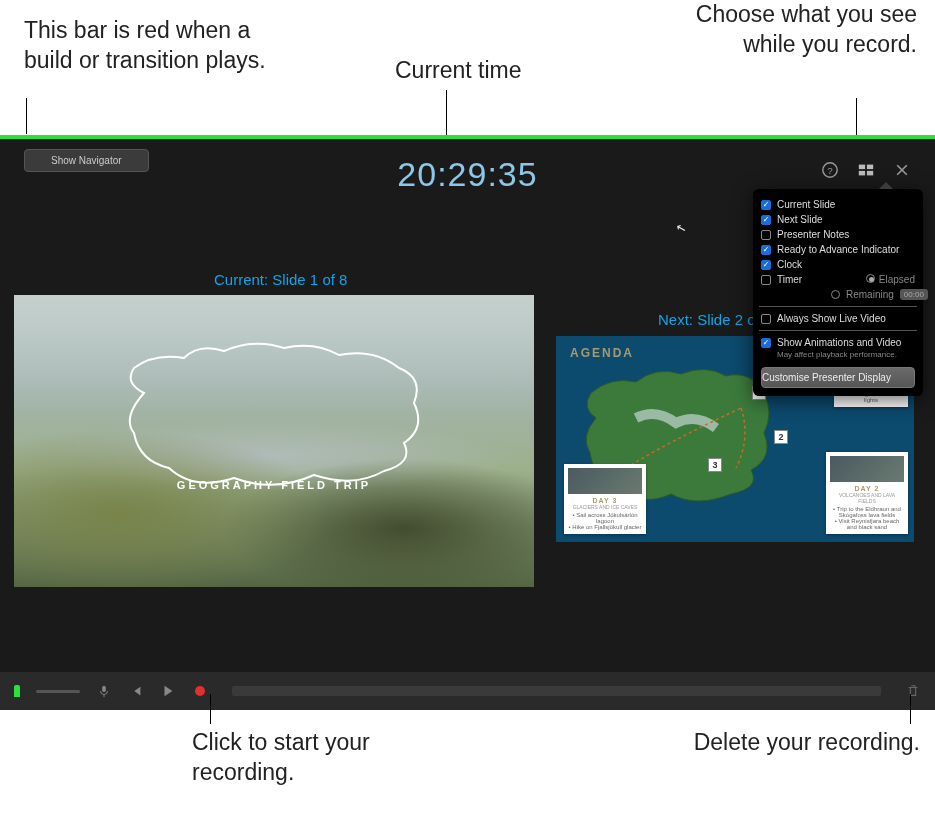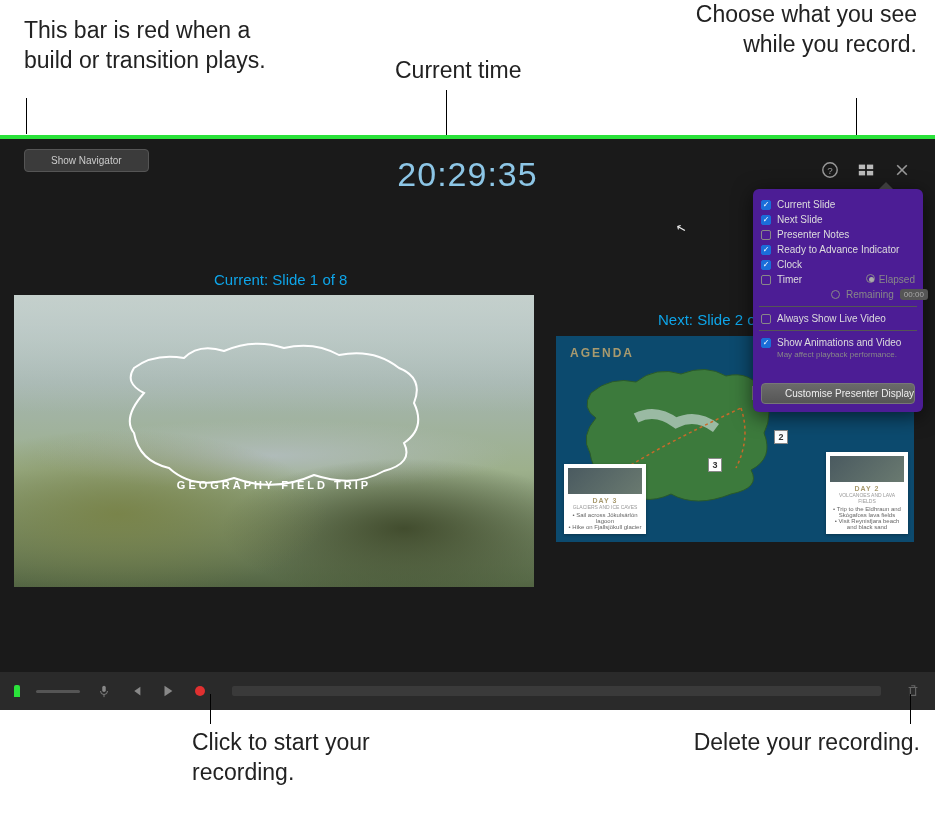--- a/index.html
+++ b/index.html
@@ -179,21 +179,21 @@
     font-size:5px;
     color:#999;
     margin-bottom:2px;
   }
   
   .popover {
     position:absolute;
     top:54px;
     right:12px;
     width:170px;
-    background:#4c1d95;
+    background:#000000;
     border-radius:6px;
     box-shadow:0 4px 20px rgba(0,0,0,0.6);
     padding:8px 8px 8px 8px;
     color:#ddd;
     font-size:10px;
   }
   .popover::before{
     content:"";
     position:absolute;
     top:-7px; right:30px;
@@ -245,25 +245,25 @@
   }
   .pop-divider{
     height:1px;background:#555;margin:4px -2px;
   }
   .pop-note{
     color:#888;
     font-size:8px;
     padding-left:16px;
   }
   .pop-btn{
-    margin-top:24px;
+    margin-top:8px;
     background:linear-gradient(#6a6a6a,#565656);
     border:1px solid #777;
     border-radius:4px;
-    text-align:right;
+    text-align:left;
     padding:4px 0;
     font-size:10px;
     color:#eee;
   }
   
   .bottombar{
     position:absolute;
     left:0;right:0;bottom:0;
     height:38px;
     background:#2a2a2a;

